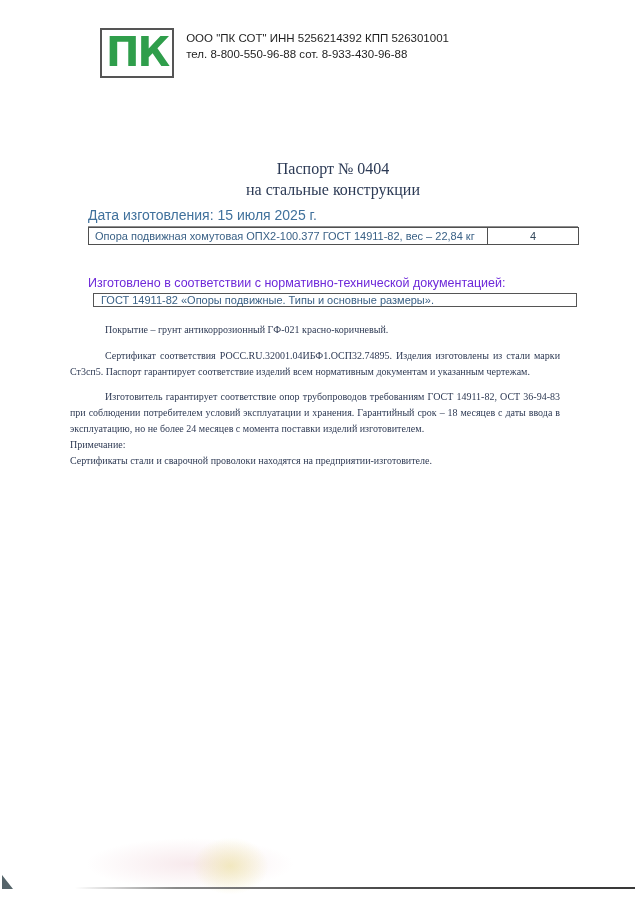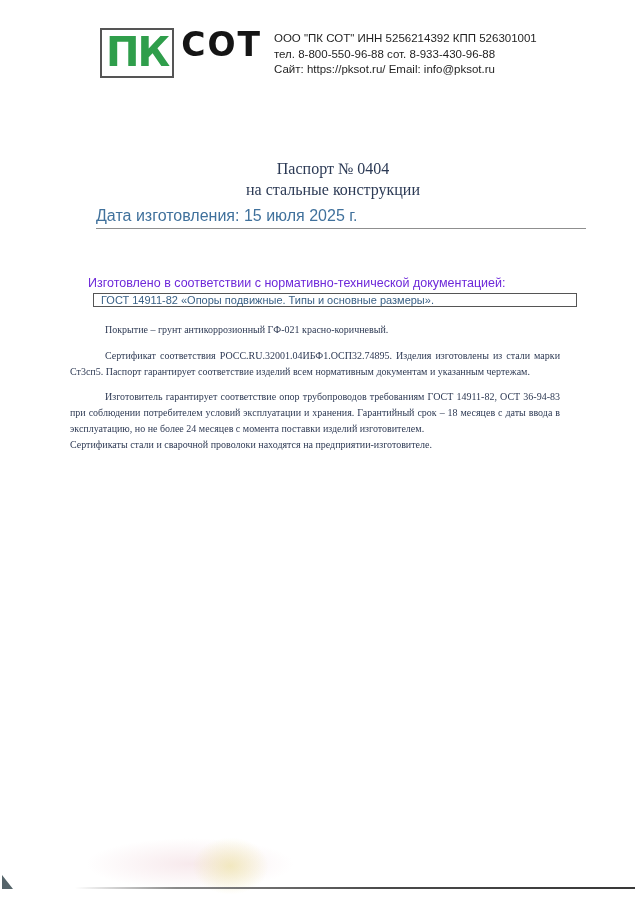--- a/index.html
+++ b/index.html
@@ -44,22 +44,22 @@
   
   .title-block{
     position:absolute;top:158px;left:88px;width:490px;
     text-align:center;
     font-family:"Liberation Serif",serif;
     font-size:16px;line-height:21px;
     color:#2c3a55;
   }
   
   .date-line{
-    position:absolute;top:207px;left:96px;width:490px;
-    font-size:16px;
+    position:absolute;top:207px;left:88px;width:490px;
+    font-size:14px;
     color:#40719c;
     padding-bottom:3px;
     border-bottom:1px solid #8f8f8f;
   }
   
   .products-table-wrap{position:absolute;top:227px;left:88px;width:491px;}
   table.products{border-collapse:collapse;width:100%;}
   table.products th,table.products td{
     border:1px solid #4f4f4f;
     font-size:11px;
@@ -121,50 +121,53 @@
   }
 </style>
 </head>
 <body>
 
 <div class="page">
 
   <div class="header">
     <div class="logo">
       <div class="logo-box">ПК</div>
-      <div class="logo-sot">СОТ</div>
     </div>
     <div class="company-info">
       <div>ООО "ПК СОТ" ИНН 5256214392 КПП 526301001</div>
       <div>тел. 8-800-550-96-88 сот. 8-933-430-96-88</div>
-      <div>Сайт: https://pksot.ru/ Email: info@pksot.ru</div>
     </div>
   </div>
 
   <div class="title-block">
     <div>Паспорт № 0404</div>
     <div>на стальные конструкции</div>
   </div>
 
   <div class="date-line">Дата изготовления: 15 июля 2025 г.</div>
 
   <div class="products-table-wrap">
     <table class="products">
       <tbody>
+      <tr>
+        <td class="name-cell">Опора подвижная хомутовая ОПХ2-100.377 ГОСТ 14911-82, вес – 22,84 кг</td>
+        <td class="qty-cell">4</td>
+      </tr>
     </tbody>
       </table>
   </div>
 
   <div class="ntd-heading">Изготовлено в соответствии с нормативно-технической документацией:</div>
   <div class="gost-box">ГОСТ 14911-82 «Опоры подвижные. Типы и основные размеры».</div>
 
   <div class="body-text">
     <p class="p-indent mb10">Покрытие – грунт антикоррозионный ГФ-021 красно-коричневый.</p>
     <p class="p-indent mb9">Сертификат соответствия РОСС.RU.32001.04ИБФ1.ОСП32.74895. Изделия изготовлены из стали марки Ст3сп5. Паспорт гарантирует соответствие изделий всем нормативным документам и указанным чертежам.</p>
     <p class="p-indent">Изготовитель гарантирует соответствие опор трубопроводов требованиям ГОСТ 14911-82, ОСТ 36-94-83 при соблюдении потребителем условий эксплуатации и хранения. Гарантийный срок – 18 месяцев с даты ввода в эксплуатацию, но не более 24 месяцев с момента поставки изделий изготовителем.</p>
+    <p>Примечание:</p>
     <p>Сертификаты стали и сварочной проволоки находятся на предприятии-изготовителе.</p>
   </div>
 
   <div class="smudge-pink"></div>
   <div class="smudge-yellow"></div>
   <div class="scan-bottom-line"></div>
   <div class="corner-triangle"></div>
 
 </div>
 

